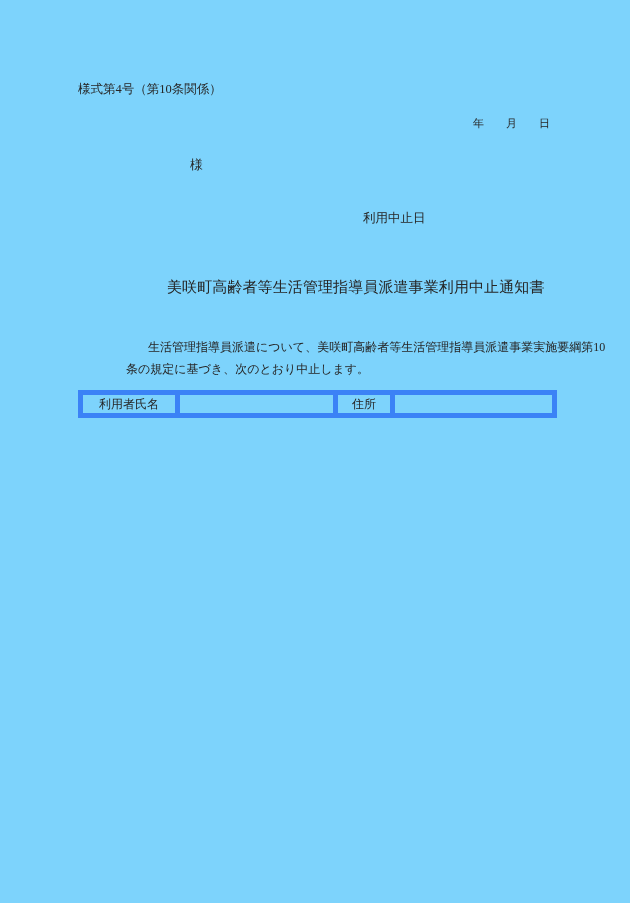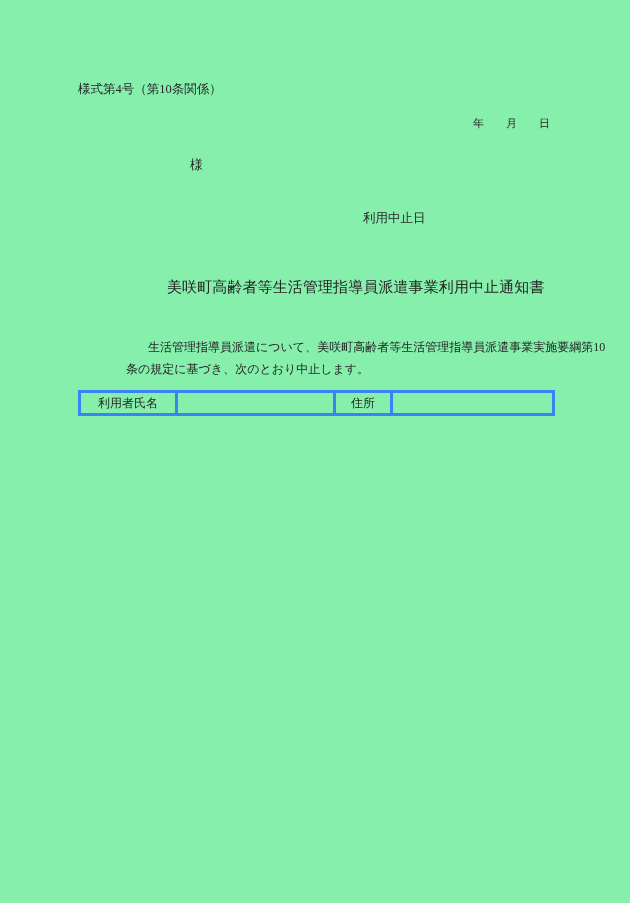--- a/index.html
+++ b/index.html
@@ -4,21 +4,21 @@
 <style>
   html, body {
     margin: 0;
     padding: 0;
     background: #fdfdfd;
   }
   .page {
     position: relative;
     width: 630px;
     height: 903px;
-    background: #86efac;
+    background: #7dd3fc;
     color: #262626;
     font-family: "Liberation Serif", "DejaVu Serif", serif;
     overflow: hidden;
   }
   .form-number {
     position: absolute;
     left: 78px;
     top: 81px;
     font-size: 12.5px;
     white-space: pre;
@@ -63,21 +63,21 @@
     padding-left: 22px;
   }
   table.notice-table {
     position: absolute;
     left: 78px;
     top: 390px;
     border-collapse: collapse;
     table-layout: fixed;
   }
   table.notice-table td {
-    border: 3px solid #3b82f6;
+    border: 5px solid #3b82f6;
     font-size: 12px;
     padding: 0 12px;
     vertical-align: middle;
     overflow: hidden;
     text-align: center;
   }
   td.cell-label {
     text-align: center;
     padding: 0;
   }

